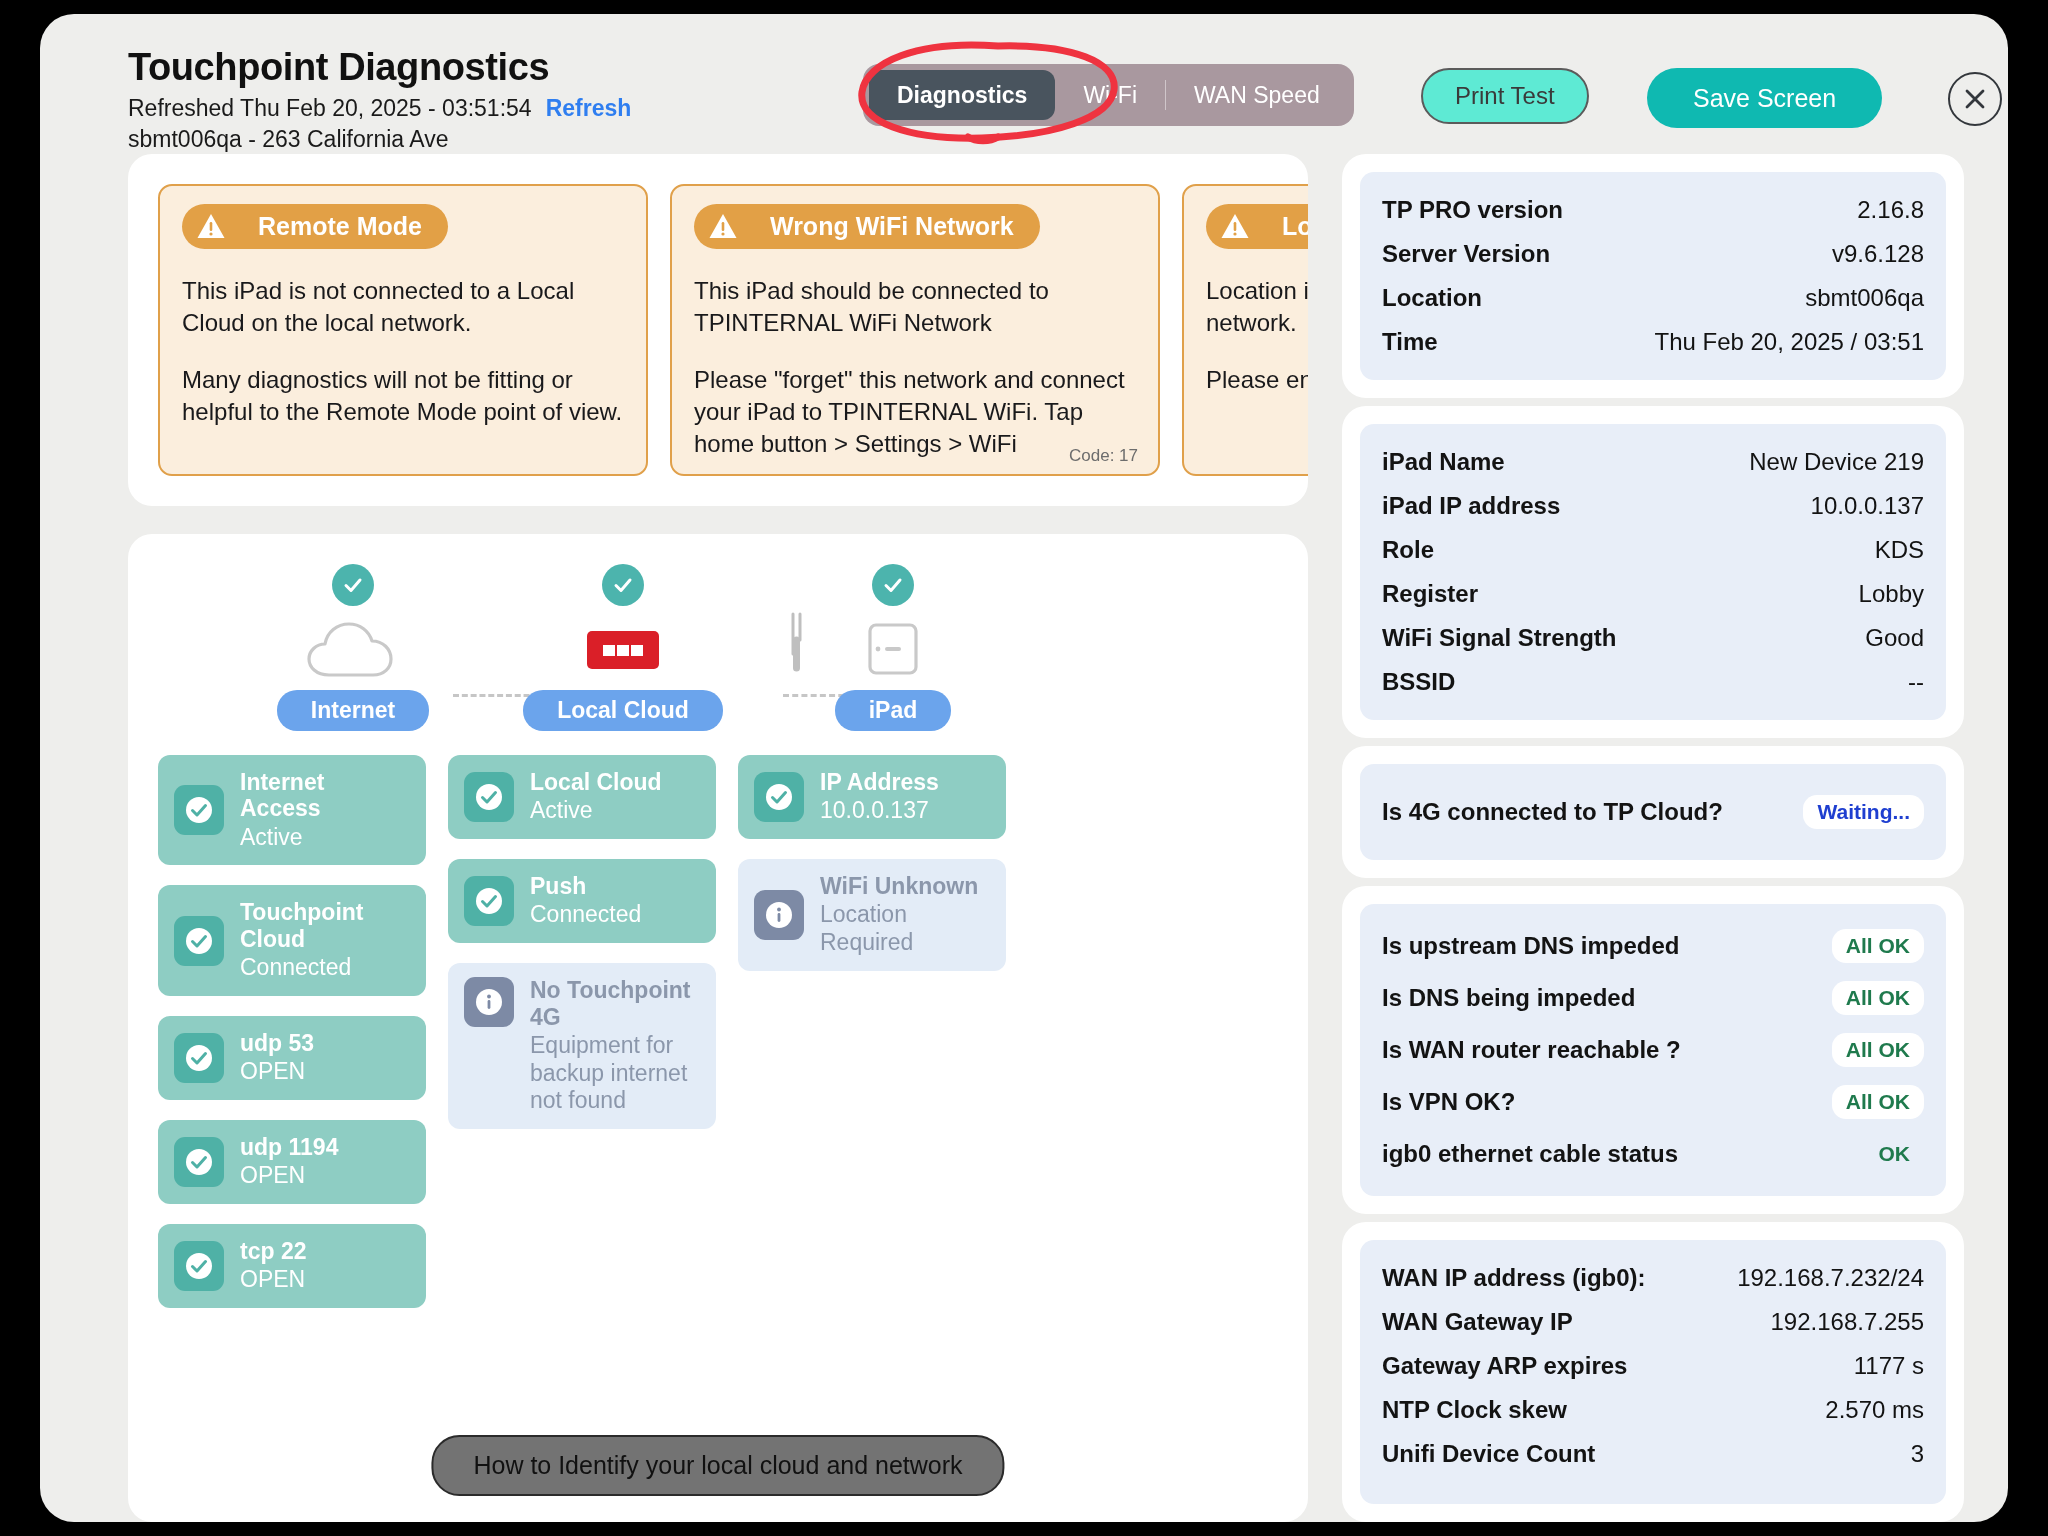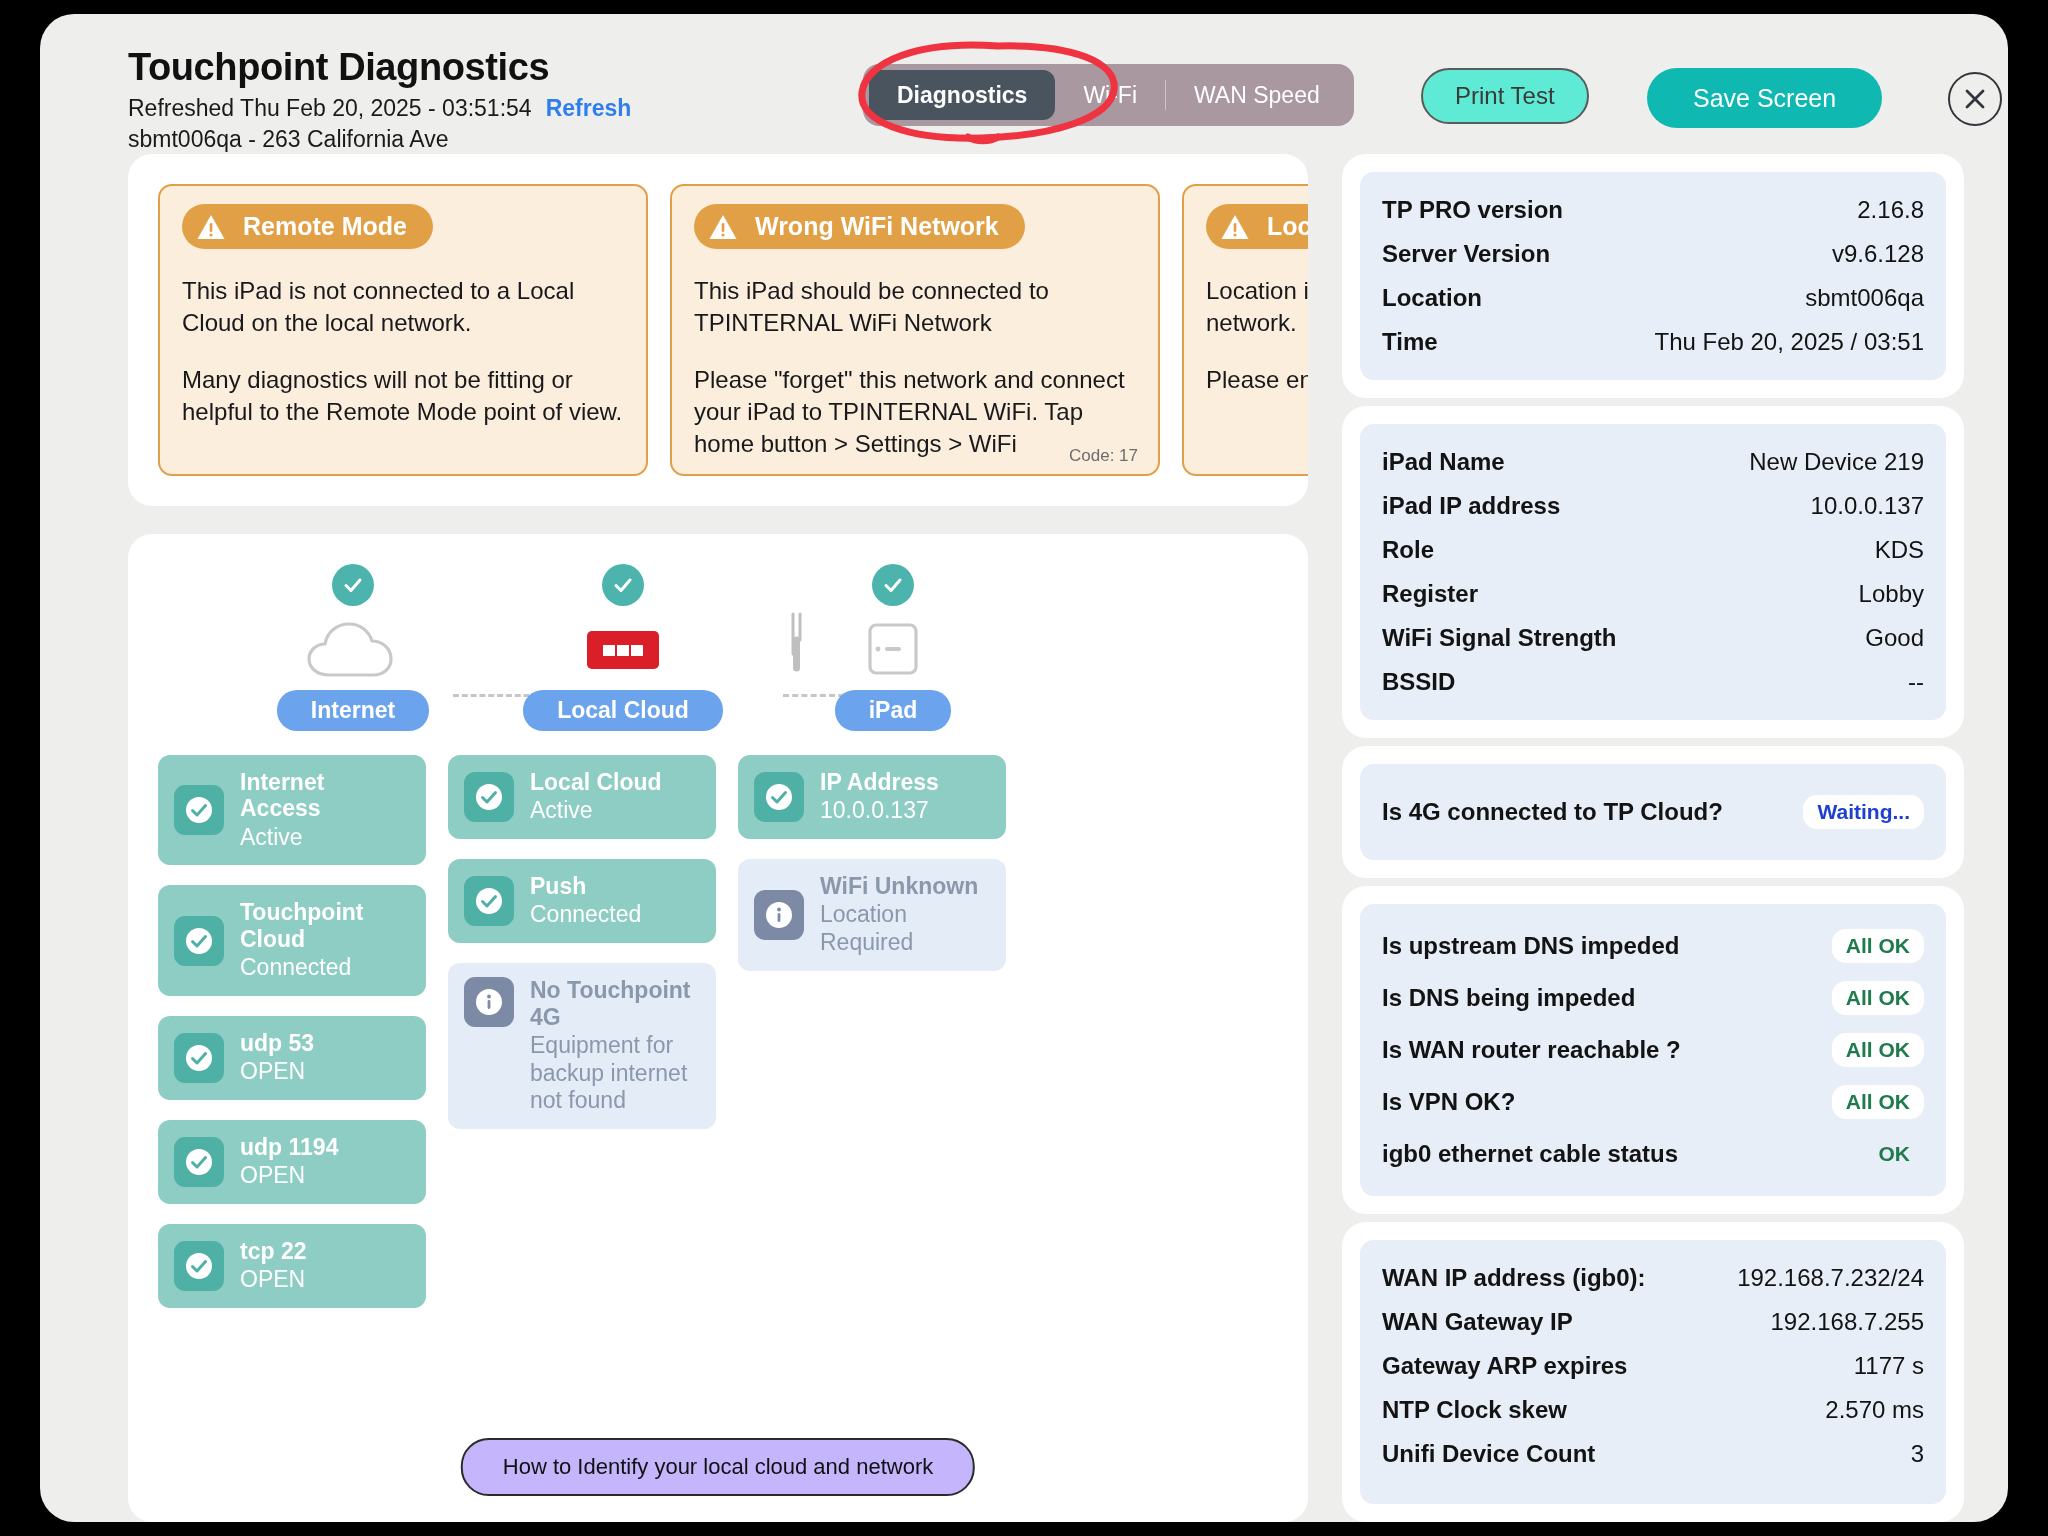--- a/index.html
+++ b/index.html
@@ -109,21 +109,21 @@
     flex: 0 0 490px;
     background: #fbeedd;
     border: 2px solid #e0a04a;
     border-radius: 14px;
     padding: 18px 22px 10px 22px;
     height: 292px;
     position: relative;
     display: flex; flex-direction: column;
   }
   .alert-badge {
-    display: inline-flex; align-items: flex-end; gap: 17px;
+    display: inline-flex; align-items: flex-start; gap: 32px;
     background: #e2a046;
     border-radius: 26px;
     padding: 8px 26px 8px 14px;
     align-self: flex-start;
     margin-bottom: 26px;
   }
   .alert-badge .tri { flex: 0 0 auto; }
   .alert-badge-label {
     color: #fff; font-size: 25px; font-weight: 700; white-space: nowrap;
   }
@@ -171,22 +171,22 @@
   .tile-txt { min-width: 0; }
   .tile-title { font-size: 23px; font-weight: 700; color: #fff; line-height: 1.15; }
   .tile-sub { font-size: 23px; color: #fff; line-height: 1.2; margin-top: 2px; }
   .tile.info .tile-title { color: #8b97ab; }
   .tile.info .tile-sub { color: #8b97ab; }
 
   .help-btn {
     position: absolute; left: 50%; transform: translateX(-50%);
     bottom: 26px;
     border: 2px solid #2b2b2b; border-radius: 28px;
-    background: #c4b5fd; padding: 14px 40px;
-    font-size: 22px; color: #111; cursor: pointer; white-space: nowrap;
+    background: #737373; padding: 14px 40px;
+    font-size: 25px; color: #111; cursor: pointer; white-space: nowrap;
   }
 
   
   .right-panel { background: #fff; border-radius: 24px; padding: 18px; flex: 0 0 auto; }
   .right-panel.grow { flex: 1 1 auto; }
   .info-box { background: #e8eef8; border-radius: 14px; padding: 16px 22px; }
   .kv {
     display: flex; justify-content: space-between; align-items: center;
     padding: 8px 0; font-size: 24px;
   }

